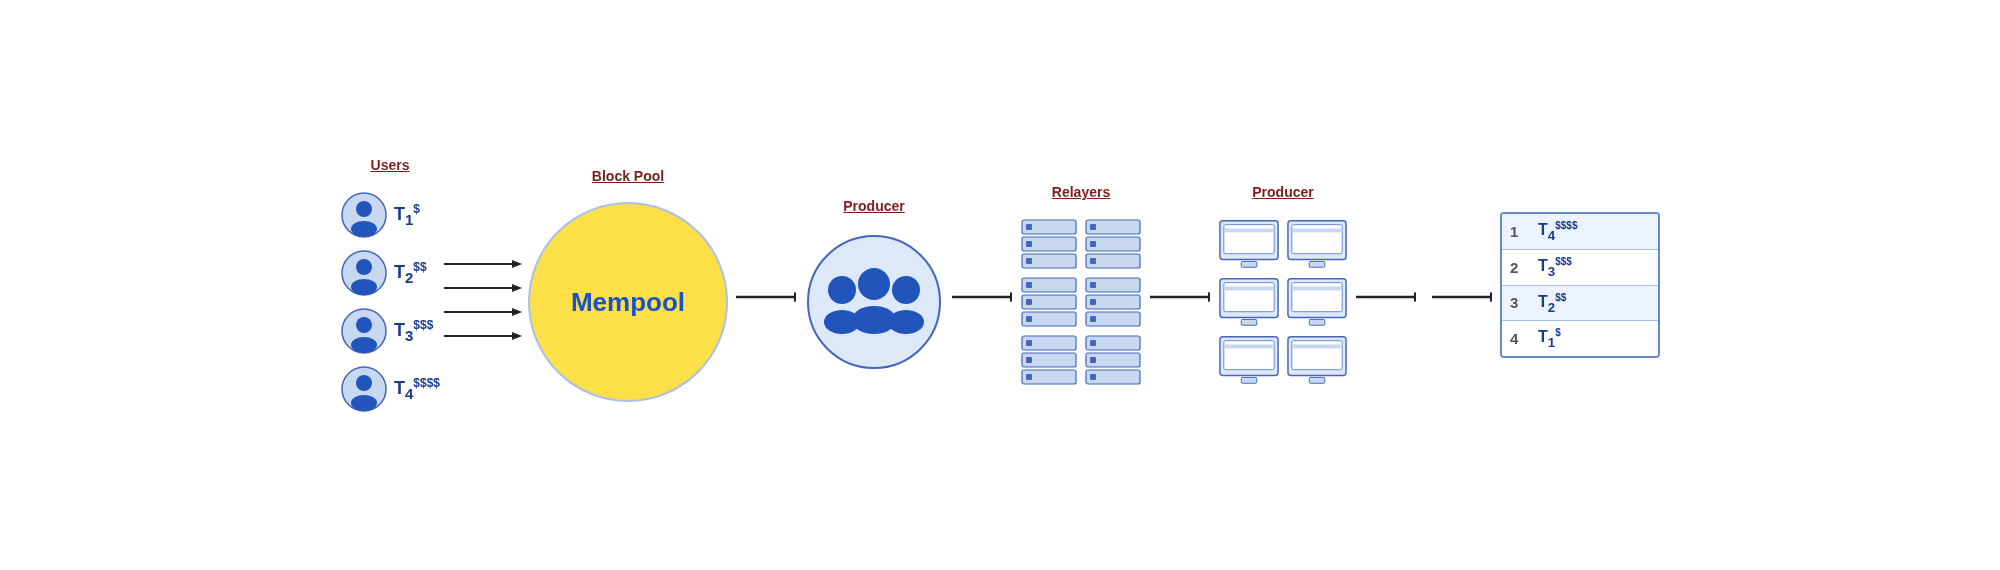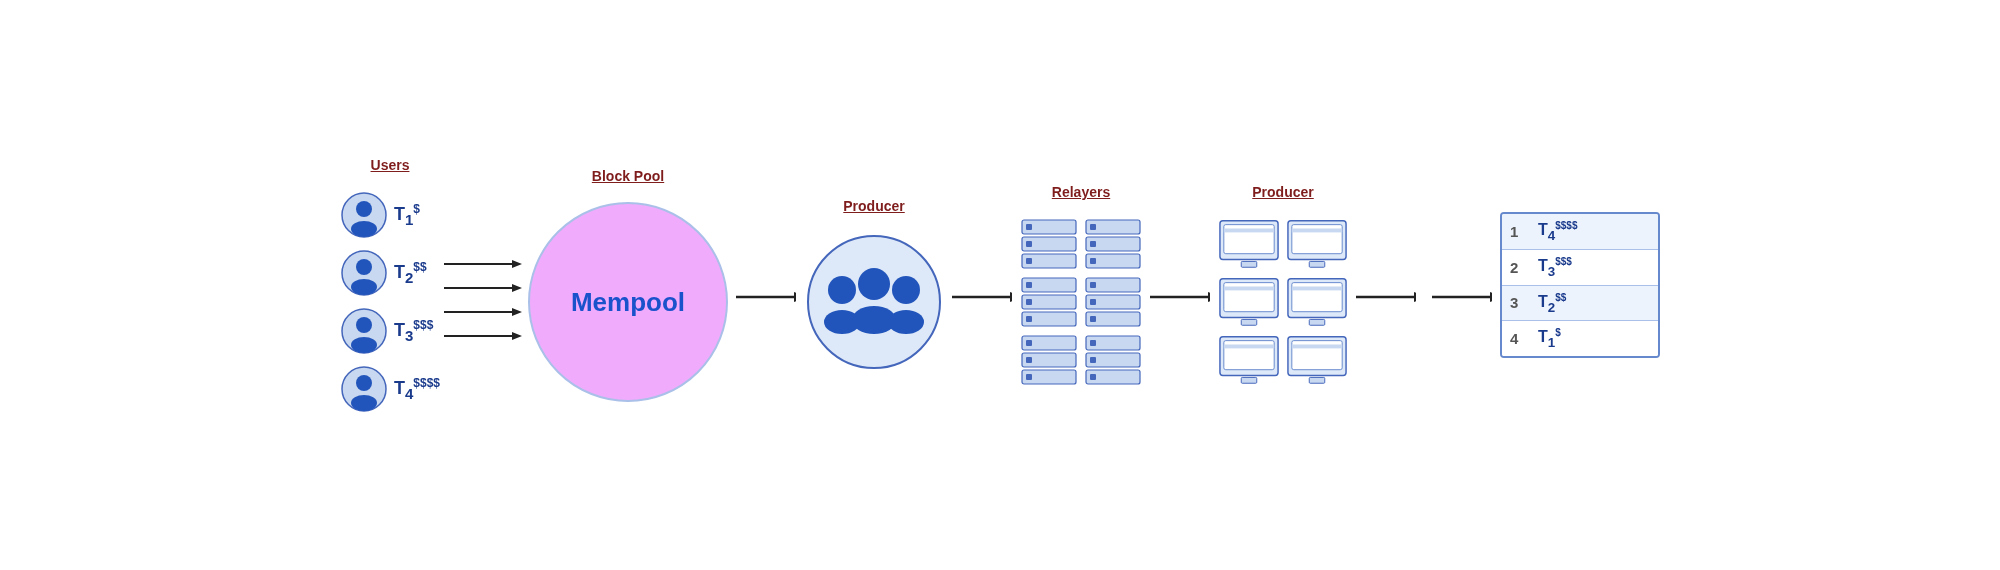--- a/index.html
+++ b/index.html
@@ -70,21 +70,21 @@
     }
     .user-label sup {
       font-size: 12px;
     }
 
     
     .mempool-circle {
       width: 200px;
       height: 200px;
       border-radius: 50%;
-      background: #f0abfc;
+      background: #fde047;
       display: flex;
       align-items: center;
       justify-content: center;
       font-size: 26px;
       font-weight: bold;
       color: #1a52cc;
       border: 2px solid #aac0e8;
     }
 
     

